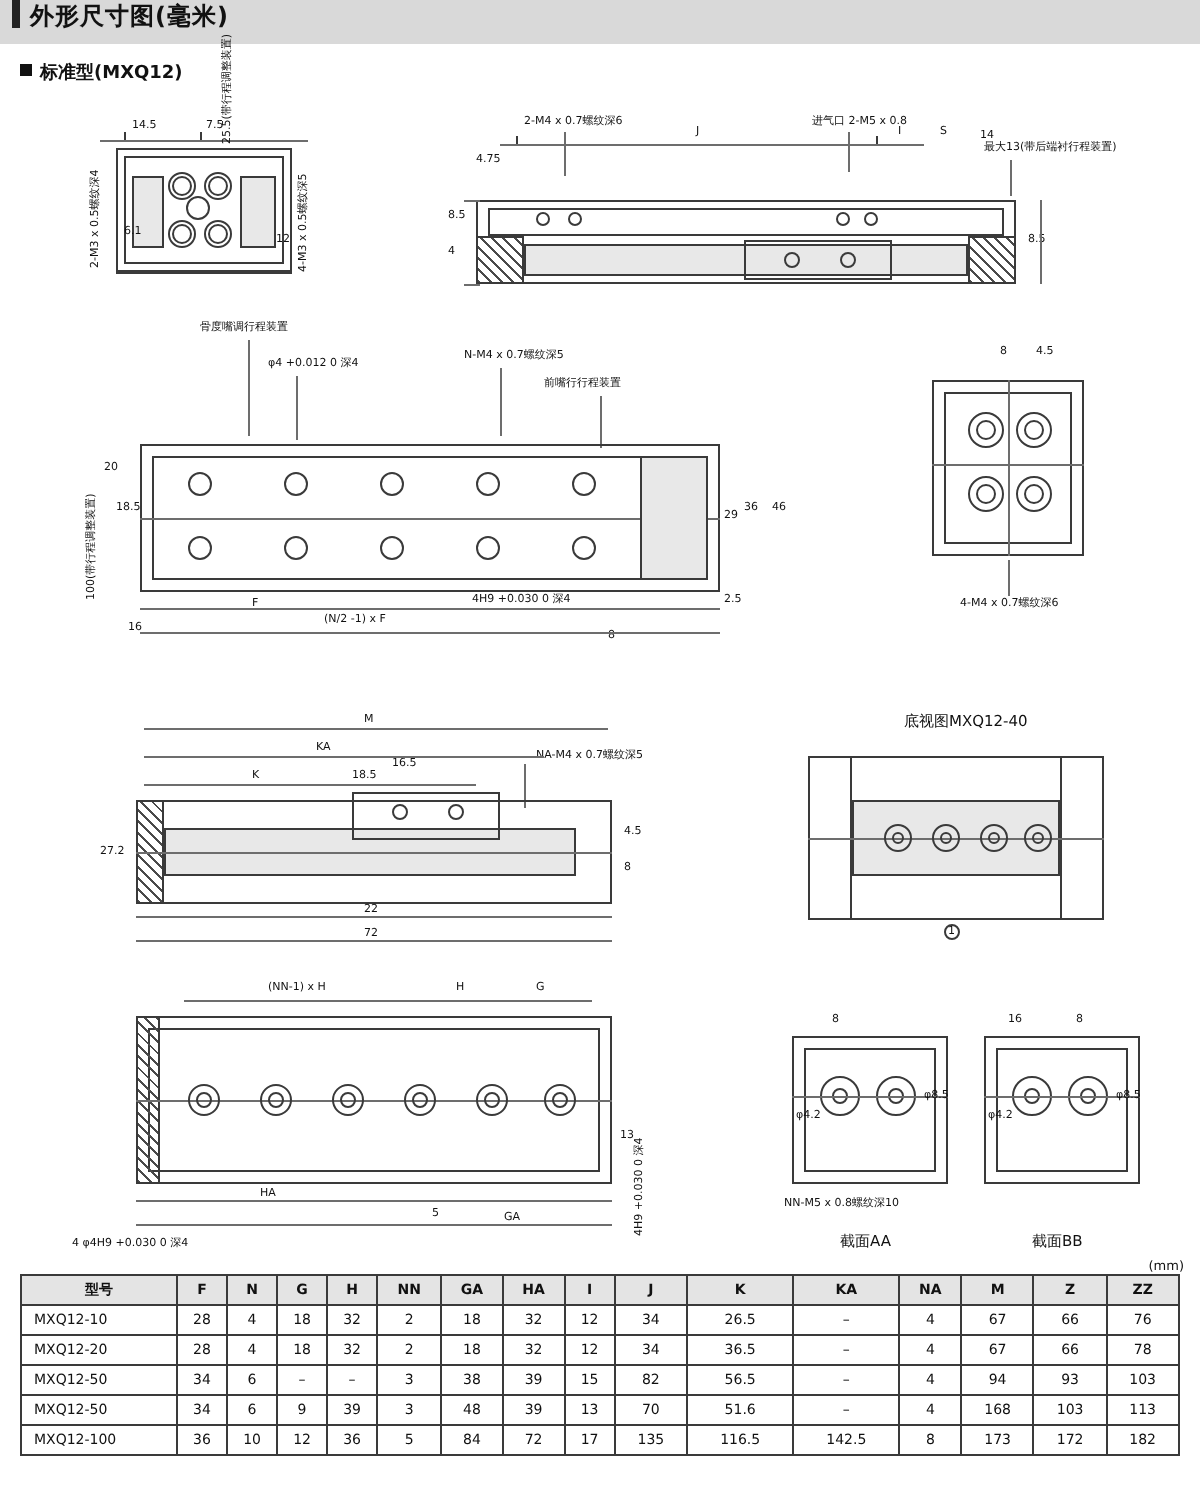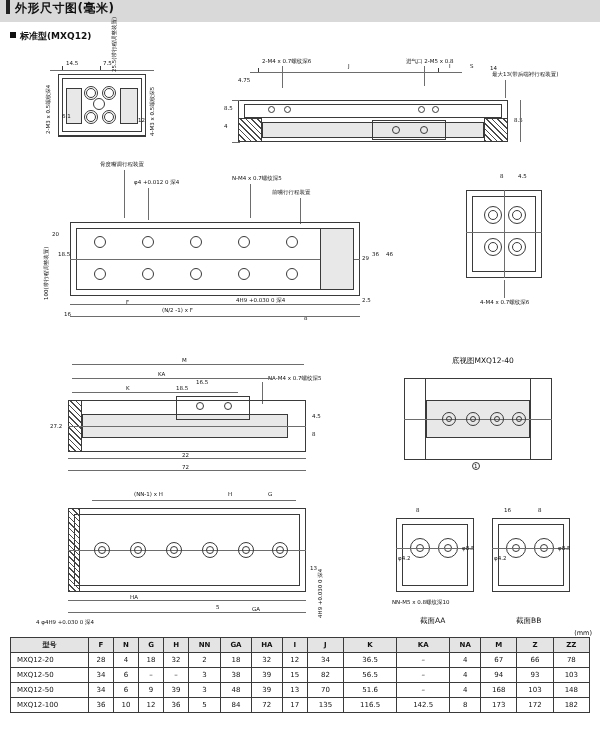--- a/index.html
+++ b/index.html
@@ -344,20 +344,38 @@
         <th>K</th>
         <th>KA</th>
         <th>NA</th>
         <th>M</th>
         <th>Z</th>
         <th>ZZ</th>
       </tr>
     </thead>
     <tbody>
       <tr>
+        <td class="model">MXQ12-10</td>
+        <td>28</td>
+        <td>4</td>
+        <td>18</td>
+        <td>32</td>
+        <td>2</td>
+        <td>18</td>
+        <td>32</td>
+        <td>12</td>
+        <td>34</td>
+        <td>26.5</td>
+        <td>–</td>
+        <td>4</td>
+        <td>67</td>
+        <td>66</td>
+        <td>76</td>
+      </tr>
+      <tr>
         <td class="model">MXQ12-20</td>
         <td>28</td>
         <td>4</td>
         <td>18</td>
         <td>32</td>
         <td>2</td>
         <td>18</td>
         <td>32</td>
         <td>12</td>
         <td>34</td>
@@ -395,21 +413,21 @@
         <td>3</td>
         <td>48</td>
         <td>39</td>
         <td>13</td>
         <td>70</td>
         <td>51.6</td>
         <td>–</td>
         <td>4</td>
         <td>168</td>
         <td>103</td>
-        <td>148</td>
+        <td>113</td>
       </tr>
       <tr>
         <td class="model">MXQ12-100</td>
         <td>36</td>
         <td>10</td>
         <td>12</td>
         <td>36</td>
         <td>5</td>
         <td>84</td>
         <td>72</td>

